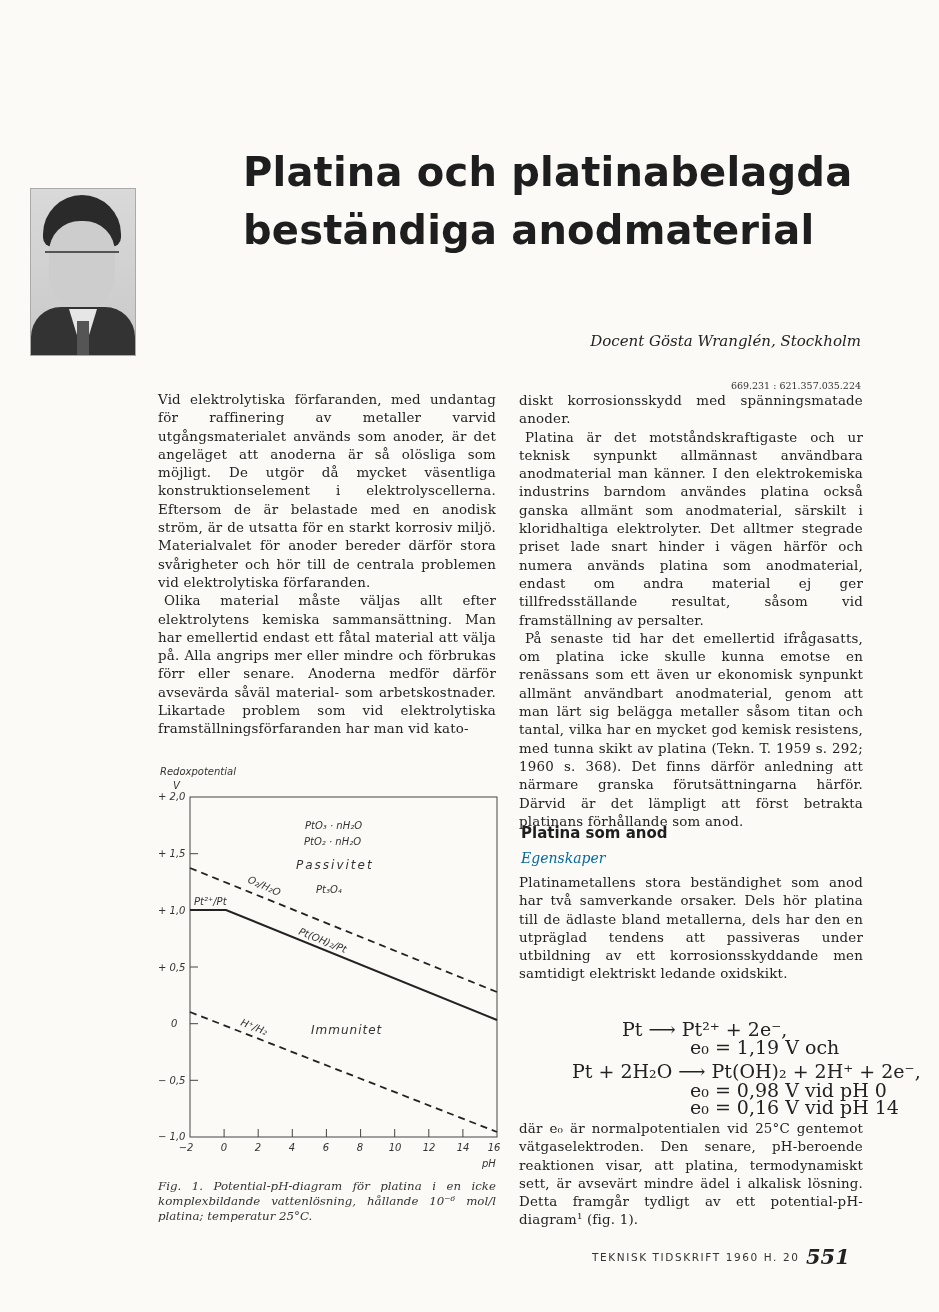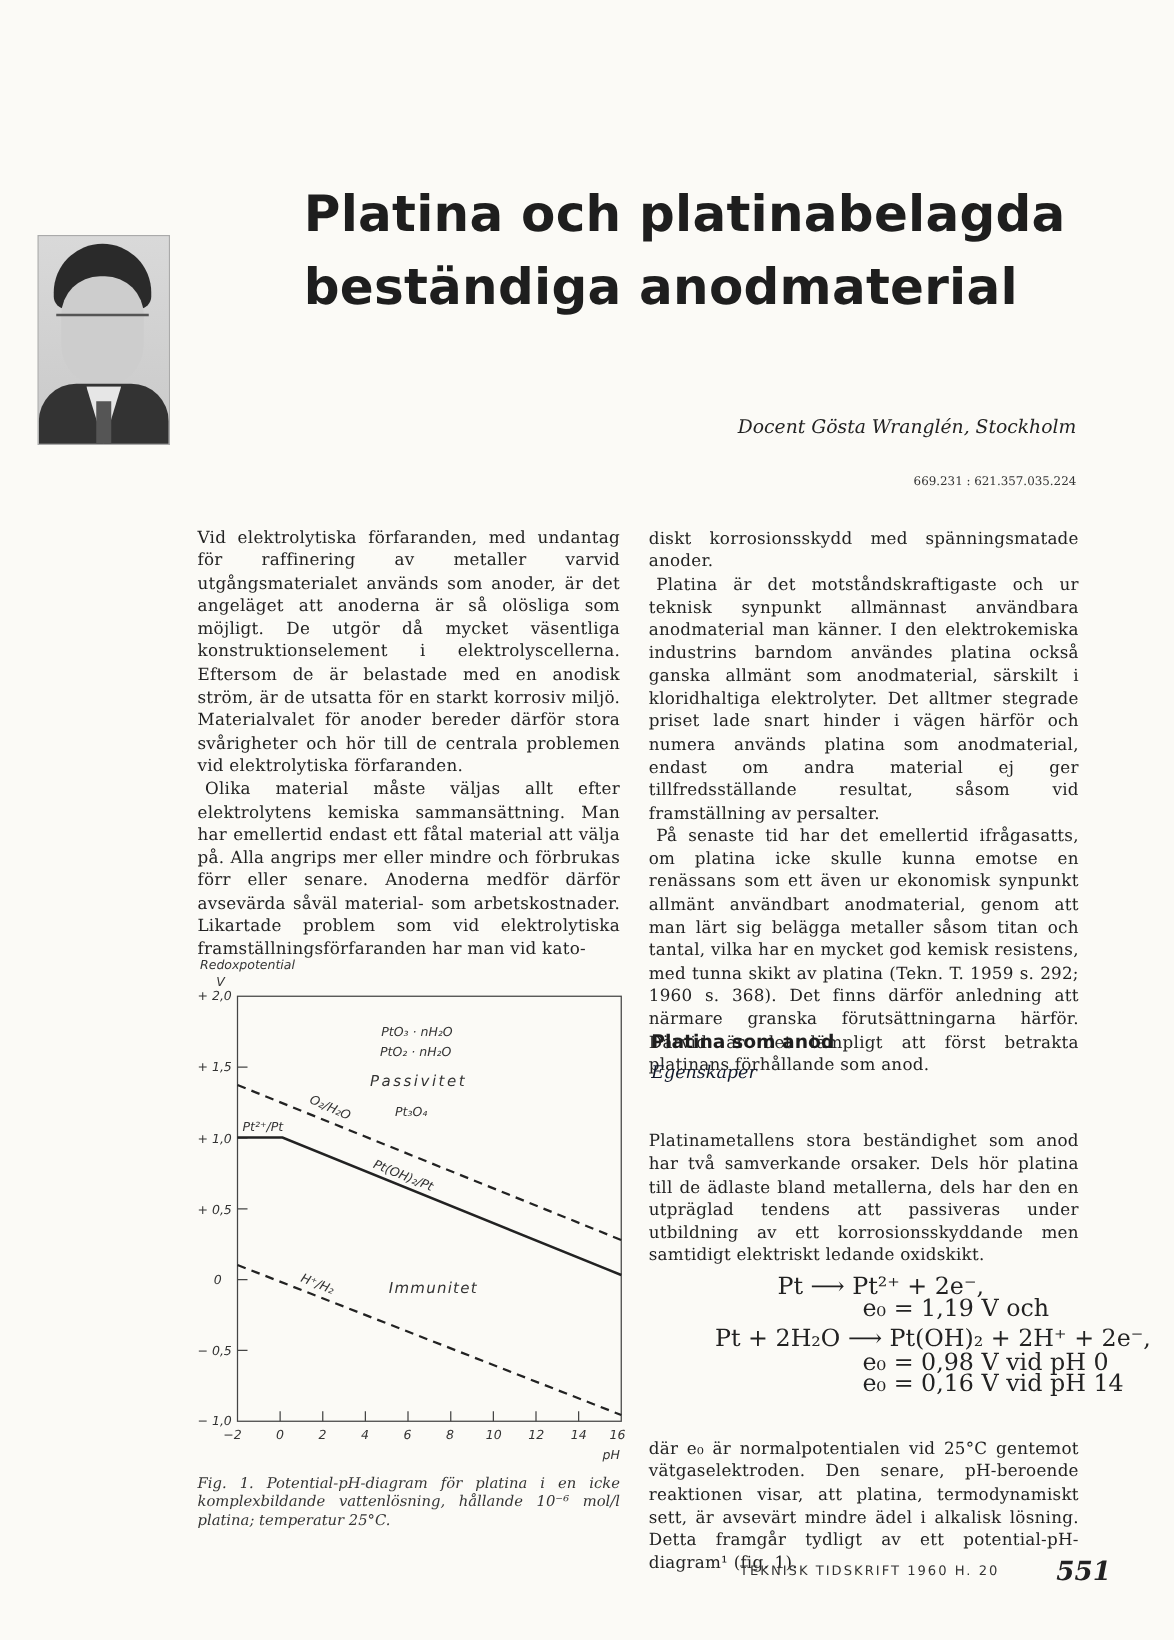--- a/index.html
+++ b/index.html
@@ -50,44 +50,44 @@
   .byline {
     right: 78px; top: 332px;
     font-style: italic; font-size: 15px; color: #222;
   }
   .udc { right: 78px; top: 380px; font-size: 9.5px; color: #333; }
   .col {
     font-size: 13.4px; line-height: 18.3px; text-align: justify;
     color: #222; letter-spacing: 0.2px;
   }
   .col p { margin: 0; text-indent: 6px; }
-  .col p.noindent { text-indent: 0; margin-top: 31px; }
+  .col p.noindent { text-indent: 0; }
   .col-left { left: 158px; top: 391px; width: 338px; }
   .col-right { left: 519px; top: 391px; width: 344px; }
   .col-right2 { left: 519px; top: 874px; width: 344px; }
   .heading {
     left: 521px; top: 824px;
     font-family: "DejaVu Sans", "Liberation Sans", sans-serif;
     font-weight: bold; font-size: 15px; color: #1e1e1e;
   }
-  .subheading { left: 521px; top: 850px; font-style: italic; font-size: 14px; color: #0f172a; }
+  .subheading { left: 521px; top: 850px; font-style: italic; font-size: 14px; color: #0369a1; }
   .eq { font-size: 19px; line-height: 17px; color: #222; white-space: nowrap; }
   .caption {
     left: 158px; top: 1179px; width: 338px;
     font-style: italic; font-size: 11.8px; line-height: 15px;
     text-align: justify; color: #333;
   }
   .footer {
     left: 592px; top: 1251px;
     font-family: "DejaVu Sans", "Liberation Sans", sans-serif;
     font-size: 10.5px; letter-spacing: 1.6px; color: #333;
   }
   .pageno {
     left: 806px; top: 1244px;
-    font-style: italic; font-weight: bold; font-size: 21px; color: #222; margin-left: 39px;
+    font-style: italic; font-weight: bold; font-size: 21px; color: #222;
   }
   svg text { font-family: "DejaVu Sans", "Liberation Sans", sans-serif; font-style: italic; fill: #333; }
 </style>
 </head>
 <body>
 
 <div class="abs portrait">
   <div class="hair"></div>
   <div class="face"></div>
   <div class="glasses"></div>

